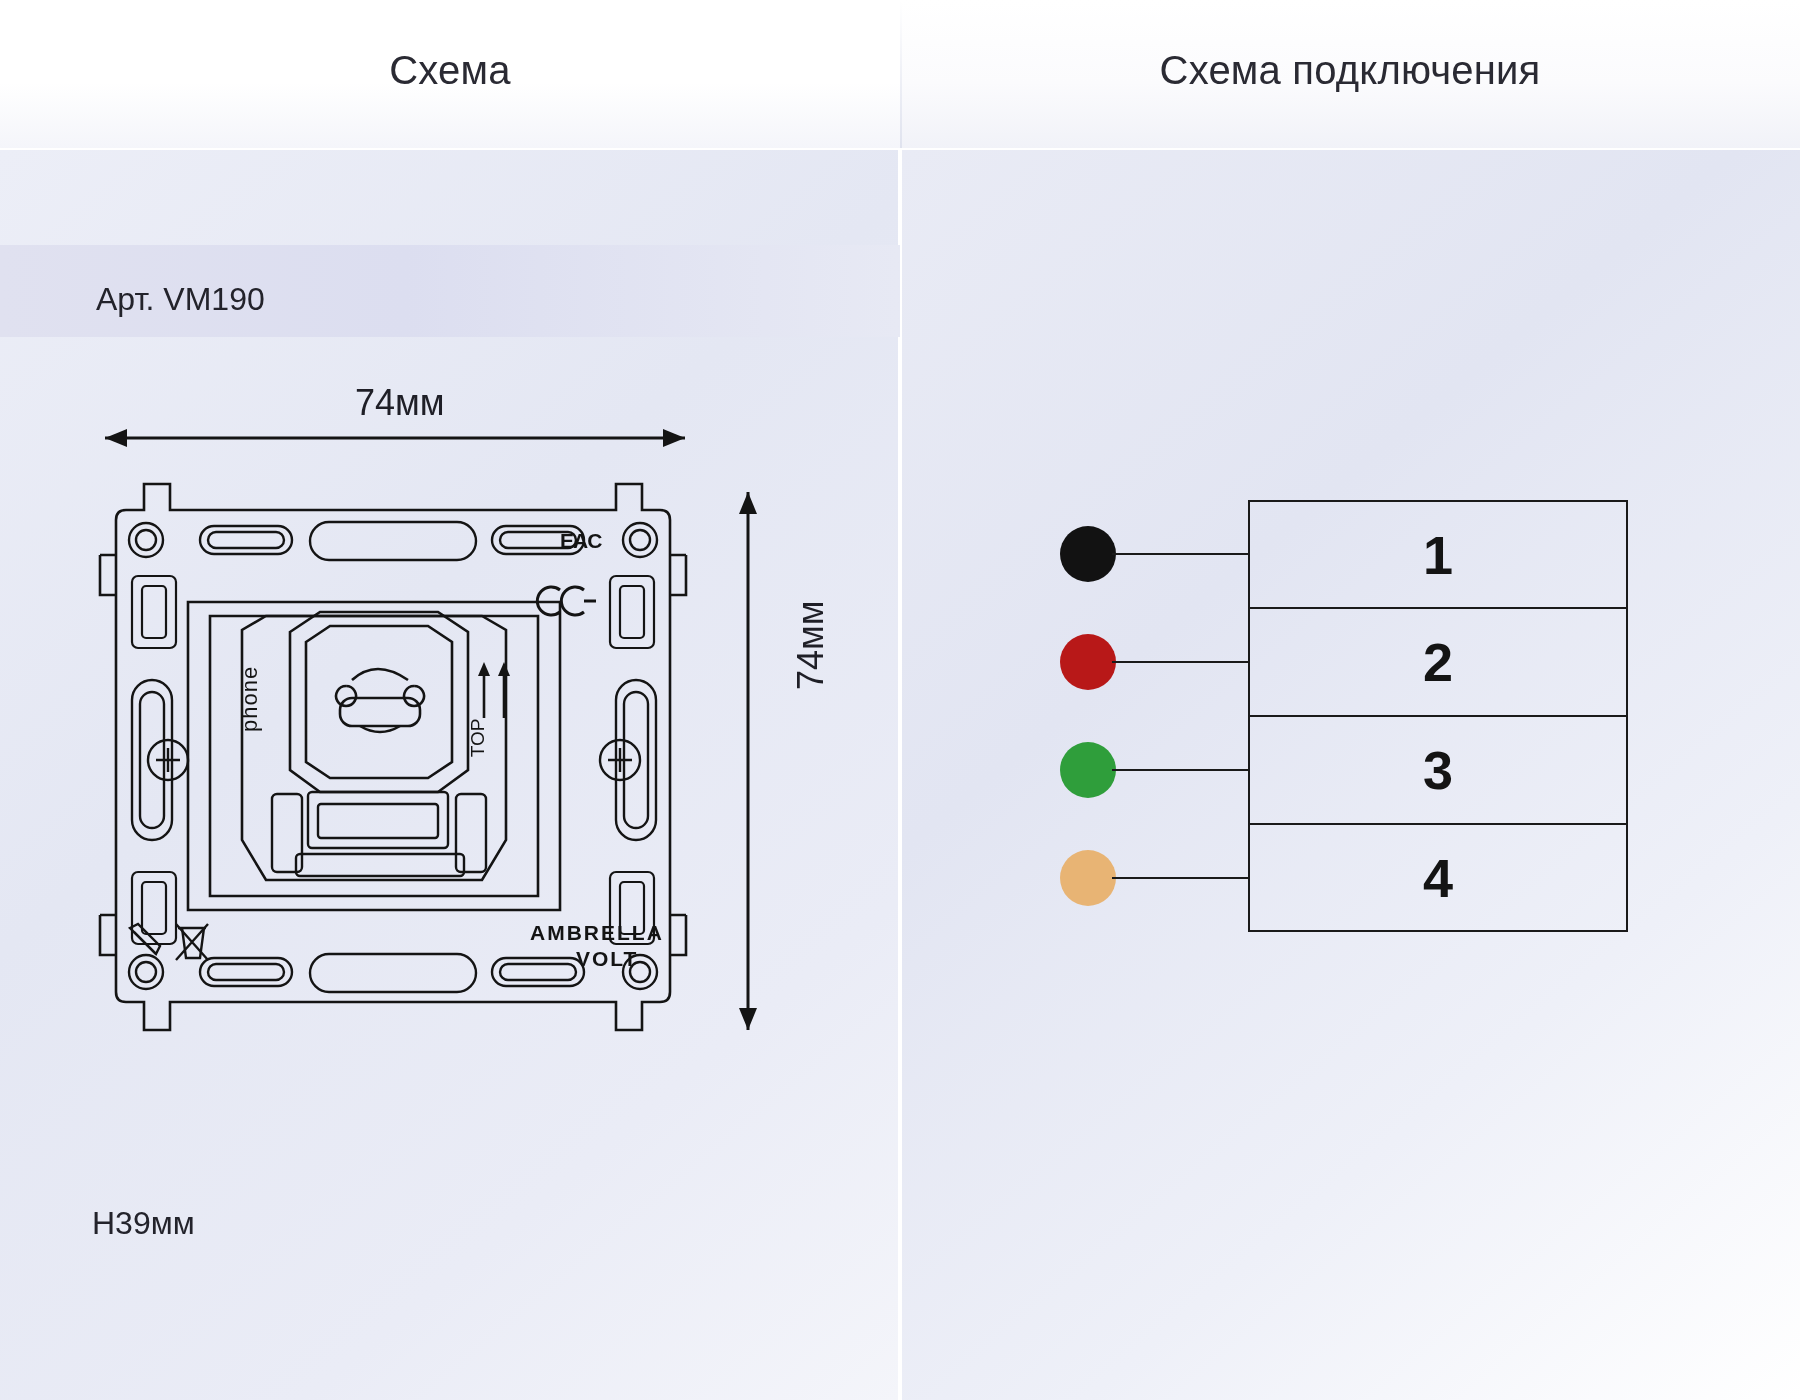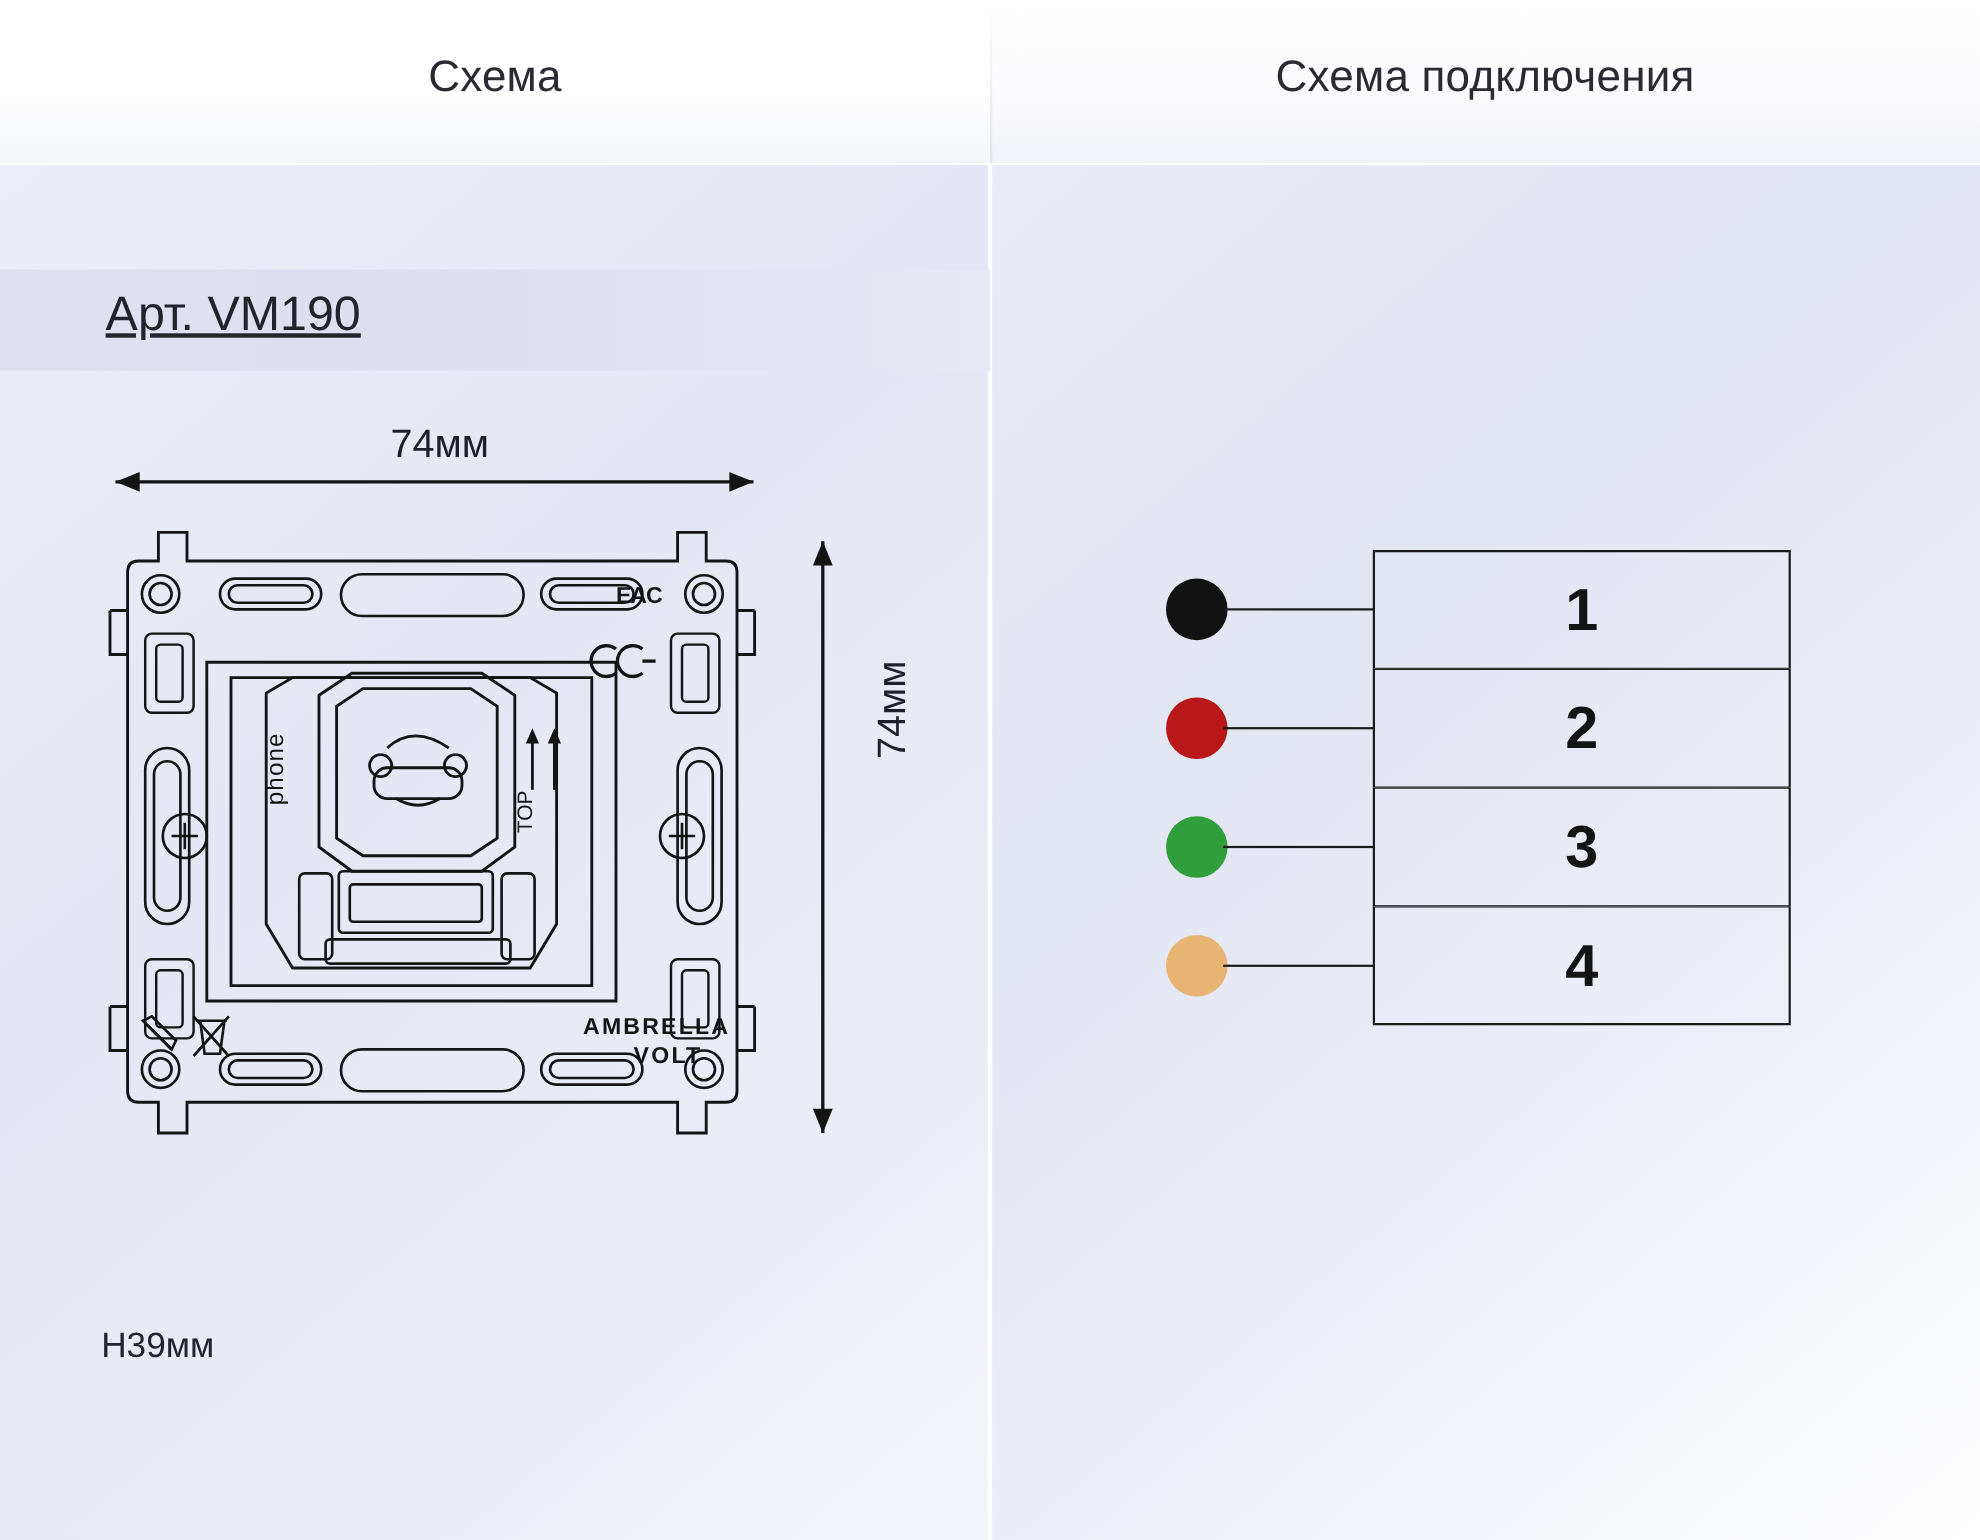--- a/index.html
+++ b/index.html
@@ -95,25 +95,24 @@
   .art-strip {
     position: absolute;
     top: 245px;
     left: 0;
     width: 900px;
     height: 92px;
     background: linear-gradient(90deg, #e0e1f0 0%, #dcdef0 45%, #e7e9f4 100%);
   }
   .art-label {
     position: absolute;
-    top: 261px;
+    top: 281px;
     left: 96px;
-    font-size: 44px;
+    font-size: 32px;
     color: #23232b;
-    text-decoration: underline;
   }
 
   
   .drawing-wrap {
     position: absolute;
     top: 380px;
     left: 60px;
     width: 800px;
     height: 700px;
   }

